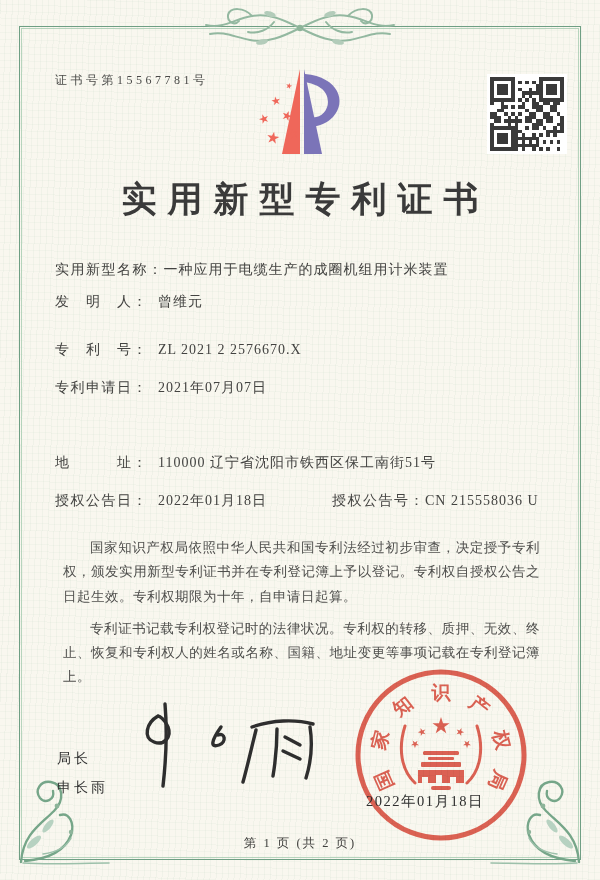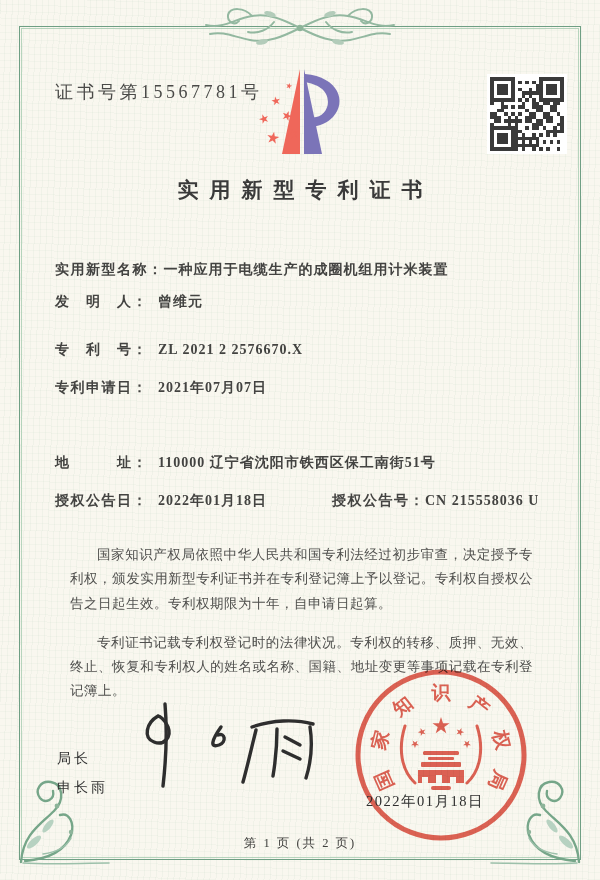--- a/index.html
+++ b/index.html
@@ -23,53 +23,53 @@
   .frame::before{
     content:"";position:absolute;inset:1px;border:1px solid rgba(160,200,172,.75);
   }
   
   .flourish-top{position:absolute;left:180px;top:2px;}
   .corner{position:absolute;}
   .corner.bl{left:13px;top:762px;}
   .corner.br{right:13px;top:762px;transform:scaleX(-1);}
   
   .cert-no{
-    position:absolute;left:55px;top:80px;
-    font-size:18px;letter-spacing:3.5px;color:#4a4a48;text-align:center;
+    position:absolute;left:55px;top:72px;
+    font-size:12px;letter-spacing:3.5px;color:#4a4a48;text-align:center;
   }
   .logo{position:absolute;left:243px;top:64px;}
   .qr{
     position:absolute;left:487px;top:74px;width:80px;height:80px;
     background:#fff;padding:3px;box-sizing:border-box;
     display:grid;grid-template-columns:repeat(21,1fr);grid-template-rows:repeat(21,1fr);
   }
   .qr i{display:block;}
   .qr i.b{background:#3a3a3a;}
   .title{
     position:absolute;left:0;top:176px;width:100%;
-    text-align:center;font-size:21px;font-weight:700;color:#3a3a3a;
+    text-align:center;font-size:35px;font-weight:700;color:#3a3a3a;
     letter-spacing:11px;text-indent:11px;
   }
   
   .field{
     position:absolute;left:55px;width:500px;
-    font-size:14px;color:#434341;letter-spacing:1px;white-space:nowrap;font-weight:bold;
+    font-size:14px;color:#434341;letter-spacing:1px;white-space:nowrap;
   }
   .field .lab{display:inline-block;min-width:103px;letter-spacing:1.5px;}
   .field .val{letter-spacing:1px;}
   .f1{top:261px}.f2{top:293px}.f3{top:341px}.f4{top:379px}
   .f5{top:417px}.f6{top:454px}.f7{top:492px}
   .pair2{position:absolute;left:277px;top:0;}
   
   .body-text{
     position:absolute;left:55px;top:528px;width:493px;
     font-size:13.5px;line-height:1.8;color:#4f4f4d;letter-spacing:.5px;
     text-align:justify;
   }
-  .body-text p{margin:15px;text-indent:2em;}
+  .body-text p{margin:8px;text-indent:2em;}
   
   .director{
     position:absolute;left:57px;top:744px;
     font-family:"Liberation Sans","DejaVu Sans",sans-serif;
     font-size:14px;font-weight:400;color:#333;letter-spacing:3px;line-height:2.05;
   }
   .signature{position:absolute;left:128px;top:698px;}
   .seal{position:absolute;left:352px;top:666px;mix-blend-mode:multiply;}
   .seal-date{
     position:absolute;left:366px;top:792px;z-index:5;

